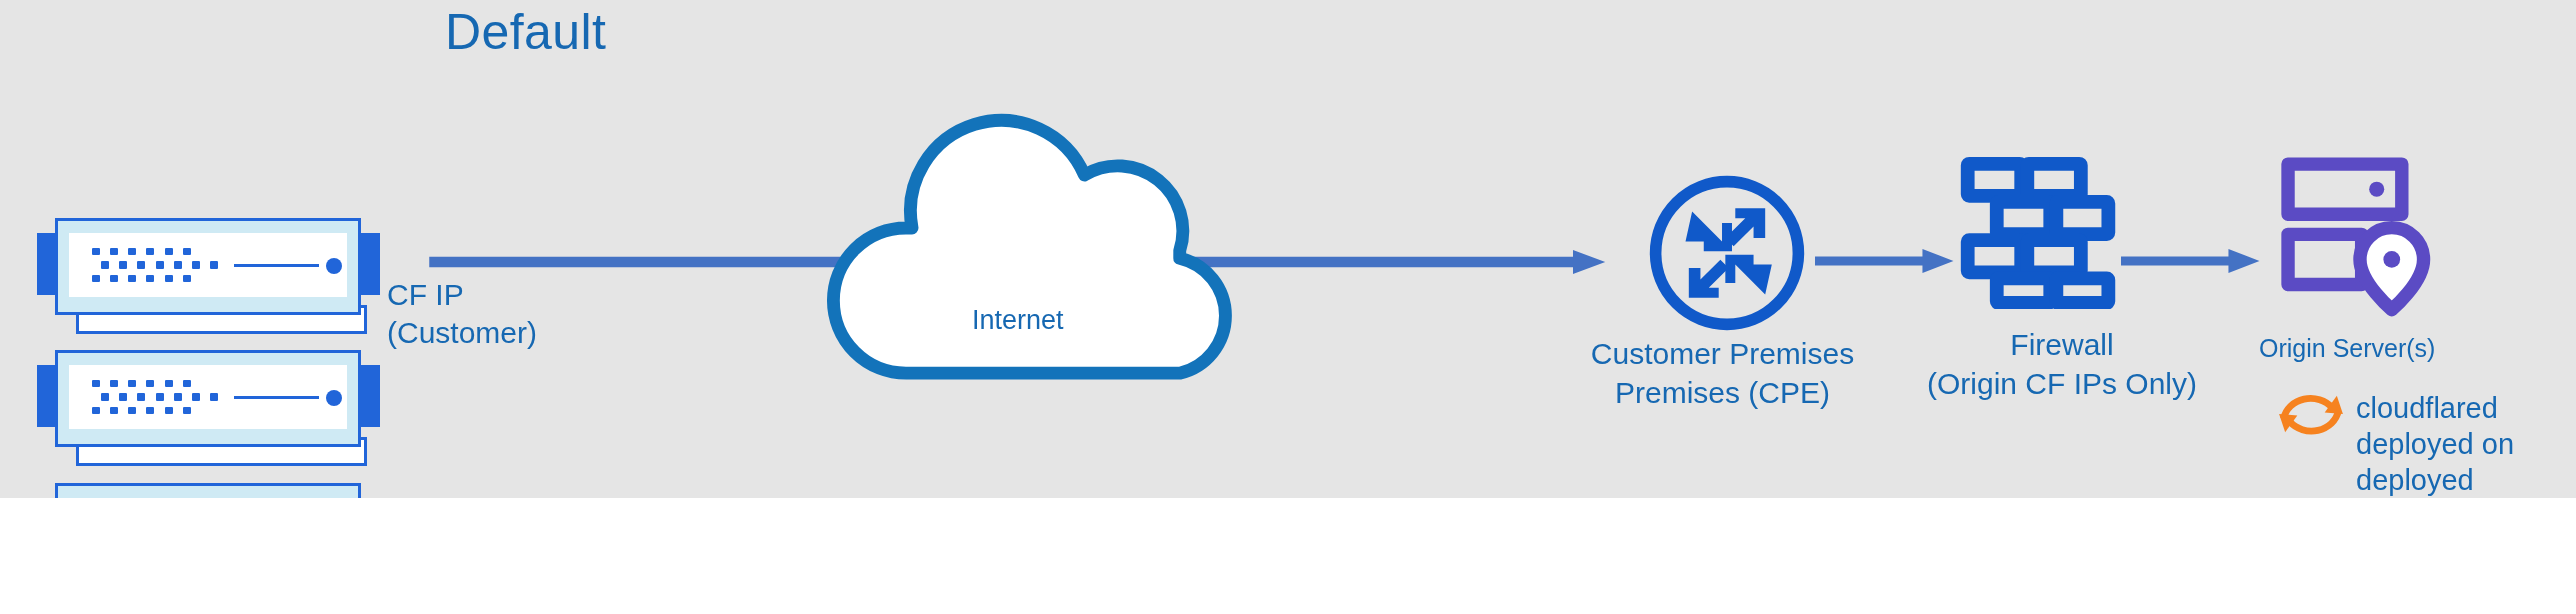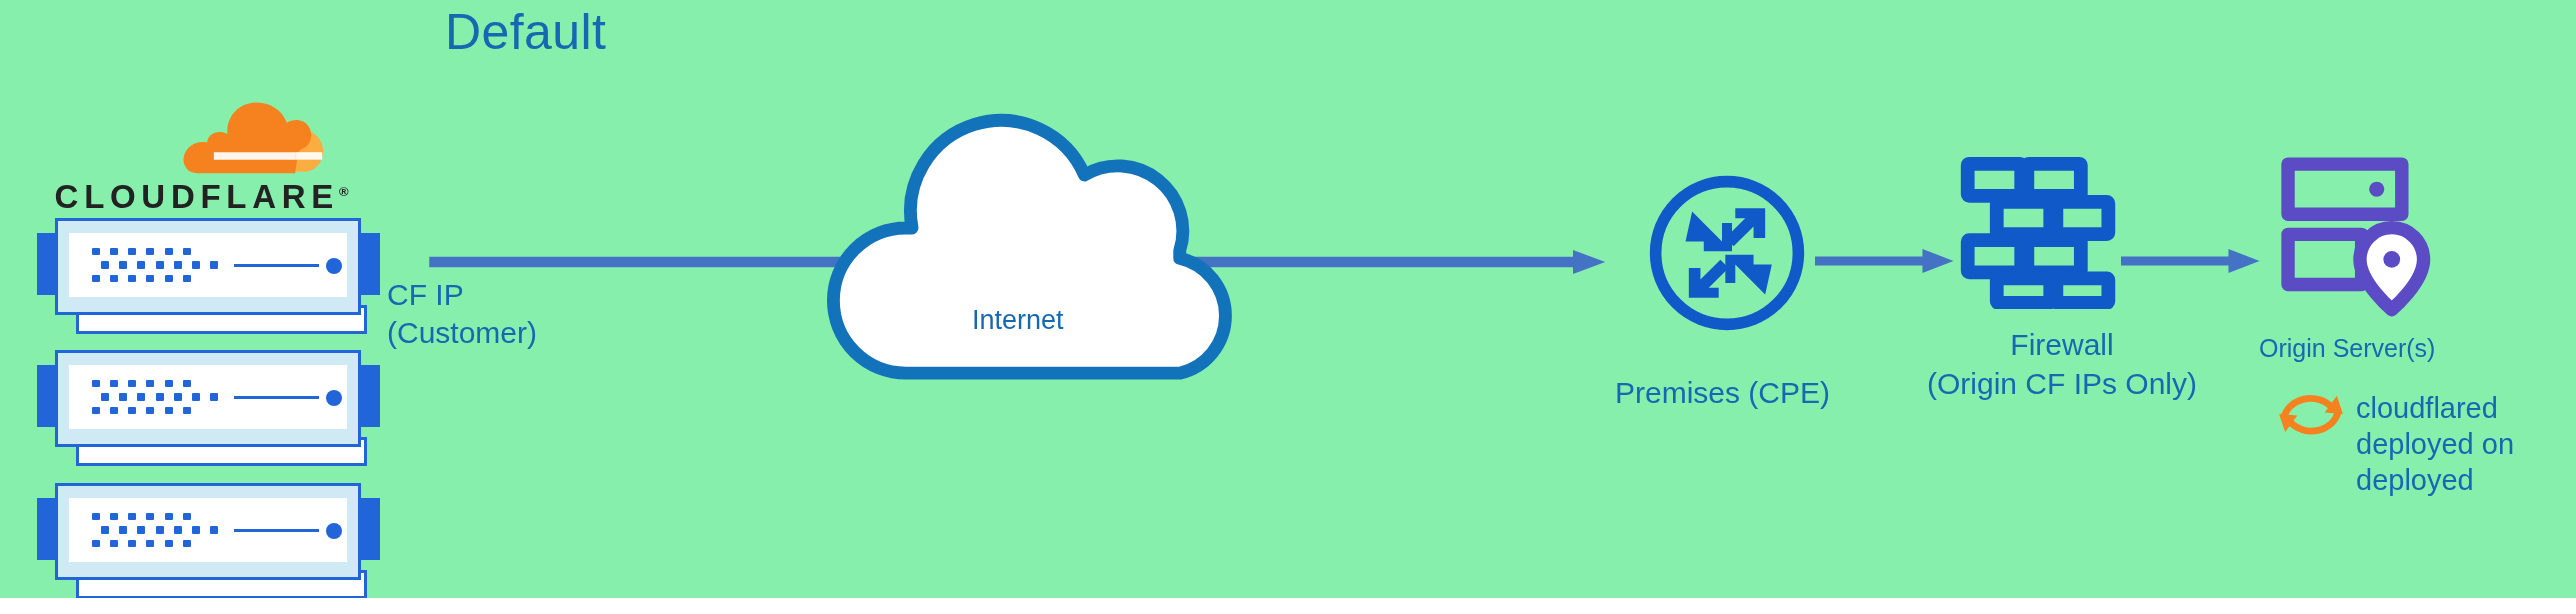--- a/index.html
+++ b/index.html
@@ -6,22 +6,22 @@
     margin: 0;
     padding: 0;
     background: #ffffff;
   }
   body {
     font-family: "Liberation Sans", sans-serif;
   }
   #canvas {
     position: relative;
     width: 2576px;
-    height: 598px;
-    background: #86efac;
+    height: 498px;
+    background: #e5e5e5;
     overflow: hidden;
   }
   .abs { position: absolute; }
 
   
   #diagram-title {
     left: 445px;
     top: 3px;
     font-size: 50px;
     color: #1668B2;
@@ -189,34 +189,20 @@
   
   .icon-svg { display: block; }
 </style>
 </head>
 <body>
 
 <div id="canvas">
 
   <div class="abs" id="diagram-title">Default</div>
 
-  <div class="abs" id="cloudflare-logo">
-    <div class="abs" id="cf-logo-mark">
-      <svg class="icon-svg" width="151" height="79" viewBox="0 0 200 105" xmlns="http://www.w3.org/2000/svg">
-        <path d="M139 50 C154 36 180 42 186 62 C191 80 180 98 161 98 L139 98 Z" fill="#FBAD41"></path>
-        <path d="M60 48 C58 24 76 6 99 6 C118 6 133 17 139 33
-                 C148 27 162 28 168 38 C175 49 171 64 158 68
-                 L154 72 L150 100 L20 100 C6 100 0 88 2 78
-                 C5 64 19 56 33 59 C34 49 46 41 60 48 Z" fill="#F6821F"></path>
-        <path d="M42 72 L150 72 L150 82 L42 82 Z" fill="#ffffff" opacity="0.92"></path>
-        <path d="M150 72 L186 72 L186 82 L150 82 Z" fill="#ffffff" opacity="0.92"></path>
-      </svg>
-    </div>
-    <div class="abs" id="cf-wordmark"><span>CLOUDFLARE</span><span class="reg">®</span></div>
-  </div>
 
   <div class="abs server-rack" style="left:34px; top:216px;">
     <div class="rack-shadow"></div>
     <div class="rack-body"></div>
     <div class="rack-tab left"></div>
     <div class="rack-tab right"></div>
     <div class="rack-face">
       <div class="rack-dots">
           <i style="left: 0px; top: 0px;"></i>
           <i style="left: 18px; top: 0px;"></i>
@@ -335,21 +321,21 @@
 
       <path d="M27 23 L45 41 L45 30 L51 30 L51 47 L34 47 L34 41 L23 41 Z" fill="#1059C9" transform="translate(2,2)"></path>
 
       <path d="M73 23 L73 41 L66 41 L66 34 L54 46 L49 41 L61 29 L55 29 L55 23 Z" fill="#1059C9"></path>
 
       <path d="M27 77 L27 59 L34 59 L34 66 L46 54 L51 59 L39 71 L45 71 L45 77 Z" fill="#1059C9"></path>
 
       <path d="M75 77 L57 59 L57 70 L51 70 L51 53 L68 53 L68 59 L79 59 Z" fill="#1059C9" transform="translate(-2,-2)"></path>
     </svg>
   </div>
-  <div class="abs flow-label" id="label-cpe"><br><span>Premises (CPE)</span></div>
+  <div class="abs flow-label" id="label-cpe"><span>Customer Premises</span><br><span>Premises (CPE)</span></div>
 
   <div class="abs arrow" style="left:1815px; top:242px; width:140px; height:38px;">
     <svg class="icon-svg" width="140" height="38" viewBox="0 0 185 50" xmlns="http://www.w3.org/2000/svg">
       <path d="M0 19 H142 V9 L183 25 L142 41 V31 H0 Z" fill="#4472C4"></path>
     </svg>
   </div>
 
   <div class="abs" style="left:1957px; top:150px; width:159px; height:159px;">
     <svg class="icon-svg" width="159" height="159" viewBox="0 0 104 104" xmlns="http://www.w3.org/2000/svg">
       <g fill="none" stroke="#1059C9" stroke-width="9" stroke-linejoin="round">

